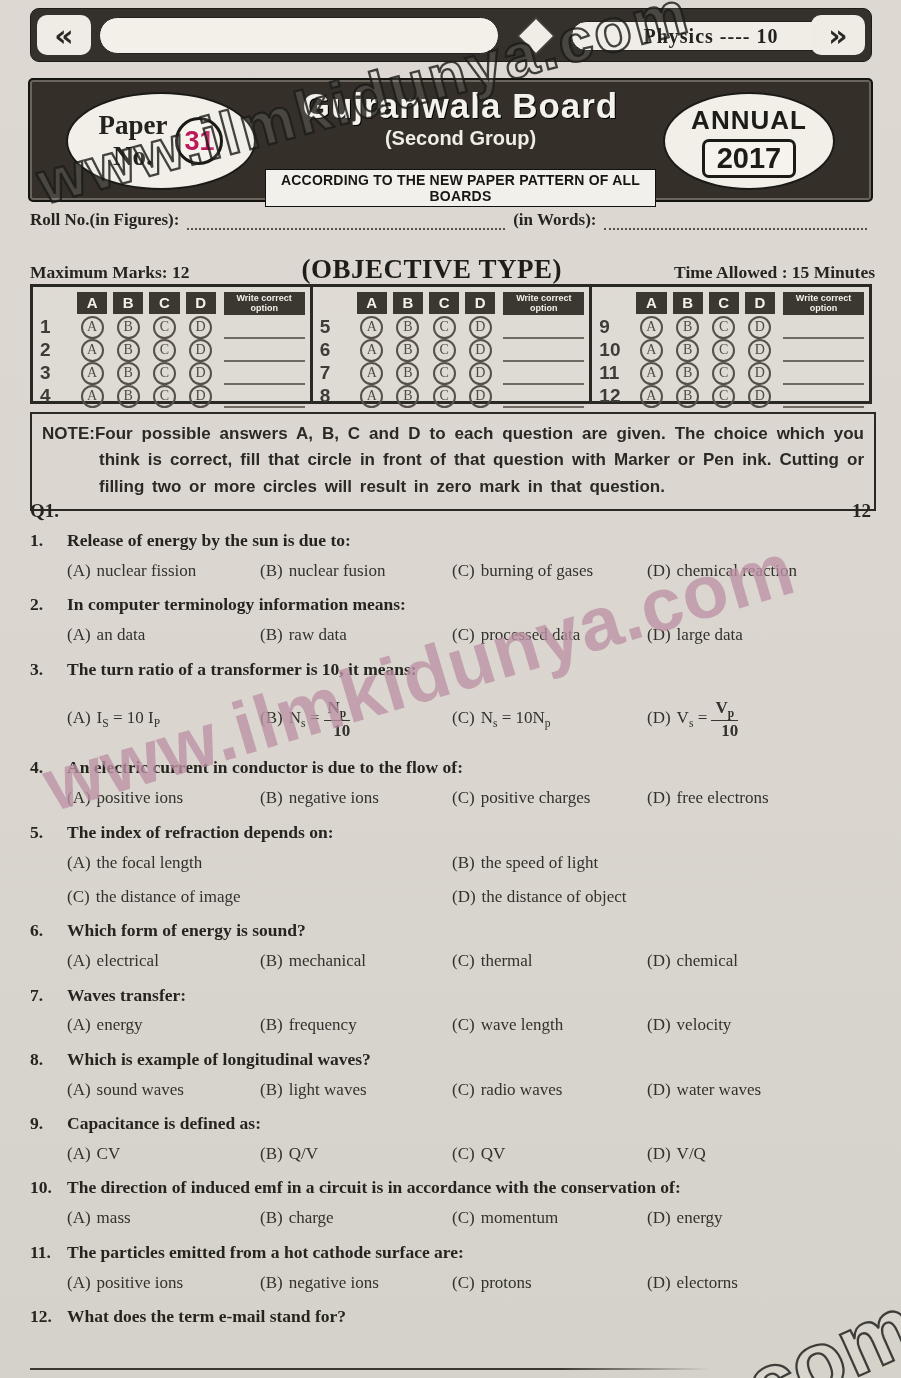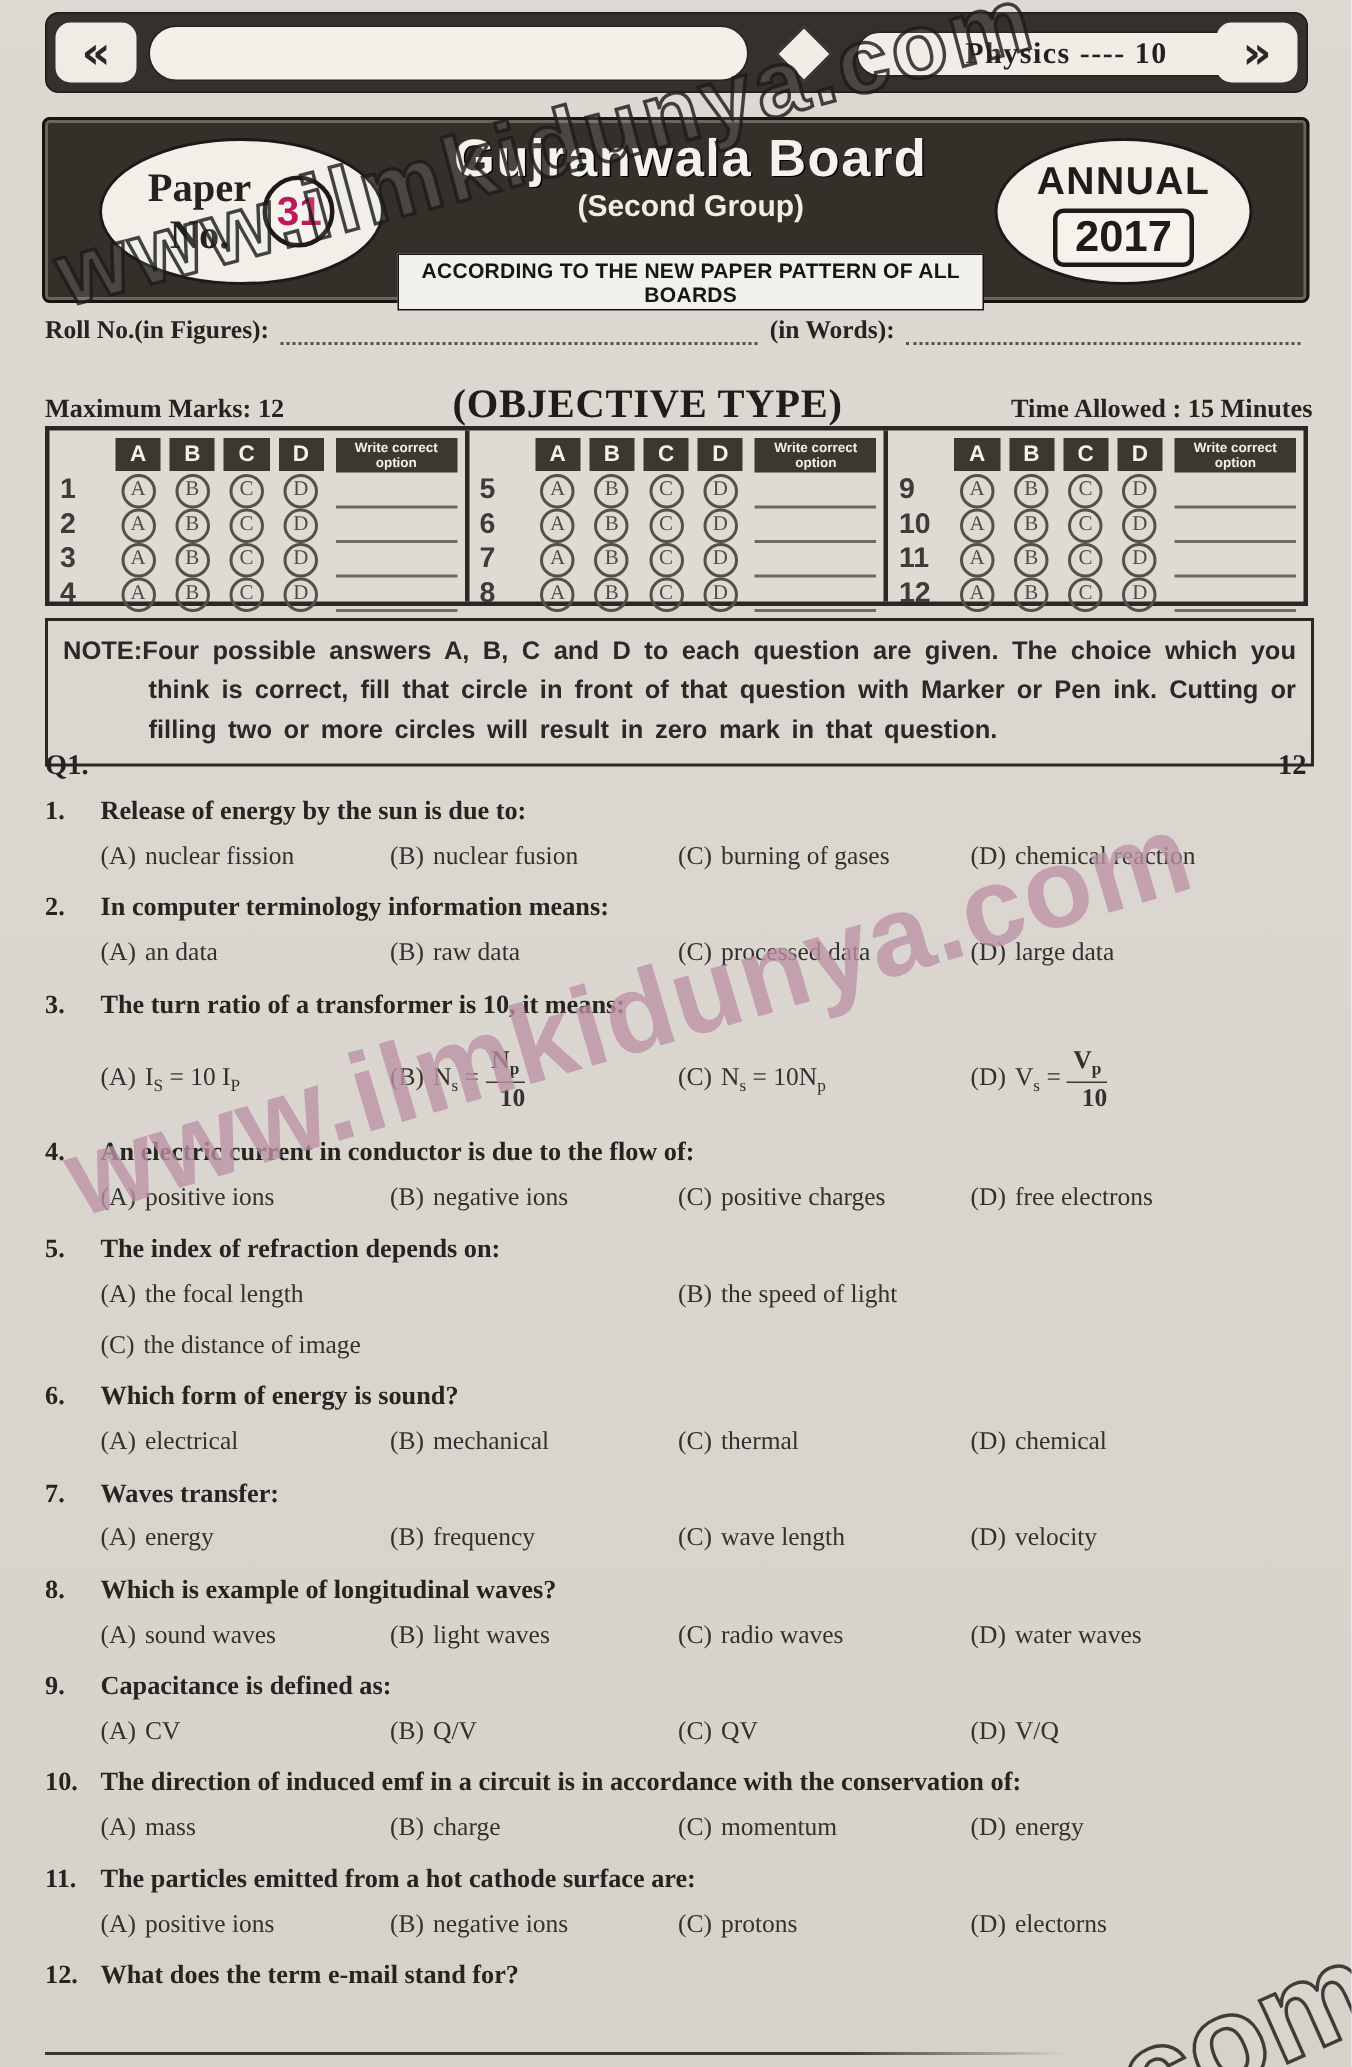--- a/index.html
+++ b/index.html
@@ -417,20 +417,21 @@
     </div>
     <div class="q">
       <div class="q-head">
         <span class="q-no">5.</span>
         <span class="q-title">The index of refraction depends on:</span>
       </div>
       <div class="opts cols2">
         <span class="opt"><span class="opt-label">(A)</span><span class="opt-text">the focal length</span></span>
         <span class="opt"><span class="opt-label">(B)</span><span class="opt-text">the speed of light</span></span>
         <span class="opt"><span class="opt-label">(C)</span><span class="opt-text">the distance of image</span></span>
+        <span class="opt"><span class="opt-label">(D)</span><span class="opt-text">the distance of object</span></span>
       </div>
     </div>
     <div class="q">
       <div class="q-head">
         <span class="q-no">6.</span>
         <span class="q-title">Which form of energy is sound?</span>
       </div>
       <div class="opts cols4">
         <span class="opt"><span class="opt-label">(A)</span><span class="opt-text">electrical</span></span>
         <span class="opt"><span class="opt-label">(B)</span><span class="opt-text">mechanical</span></span>

